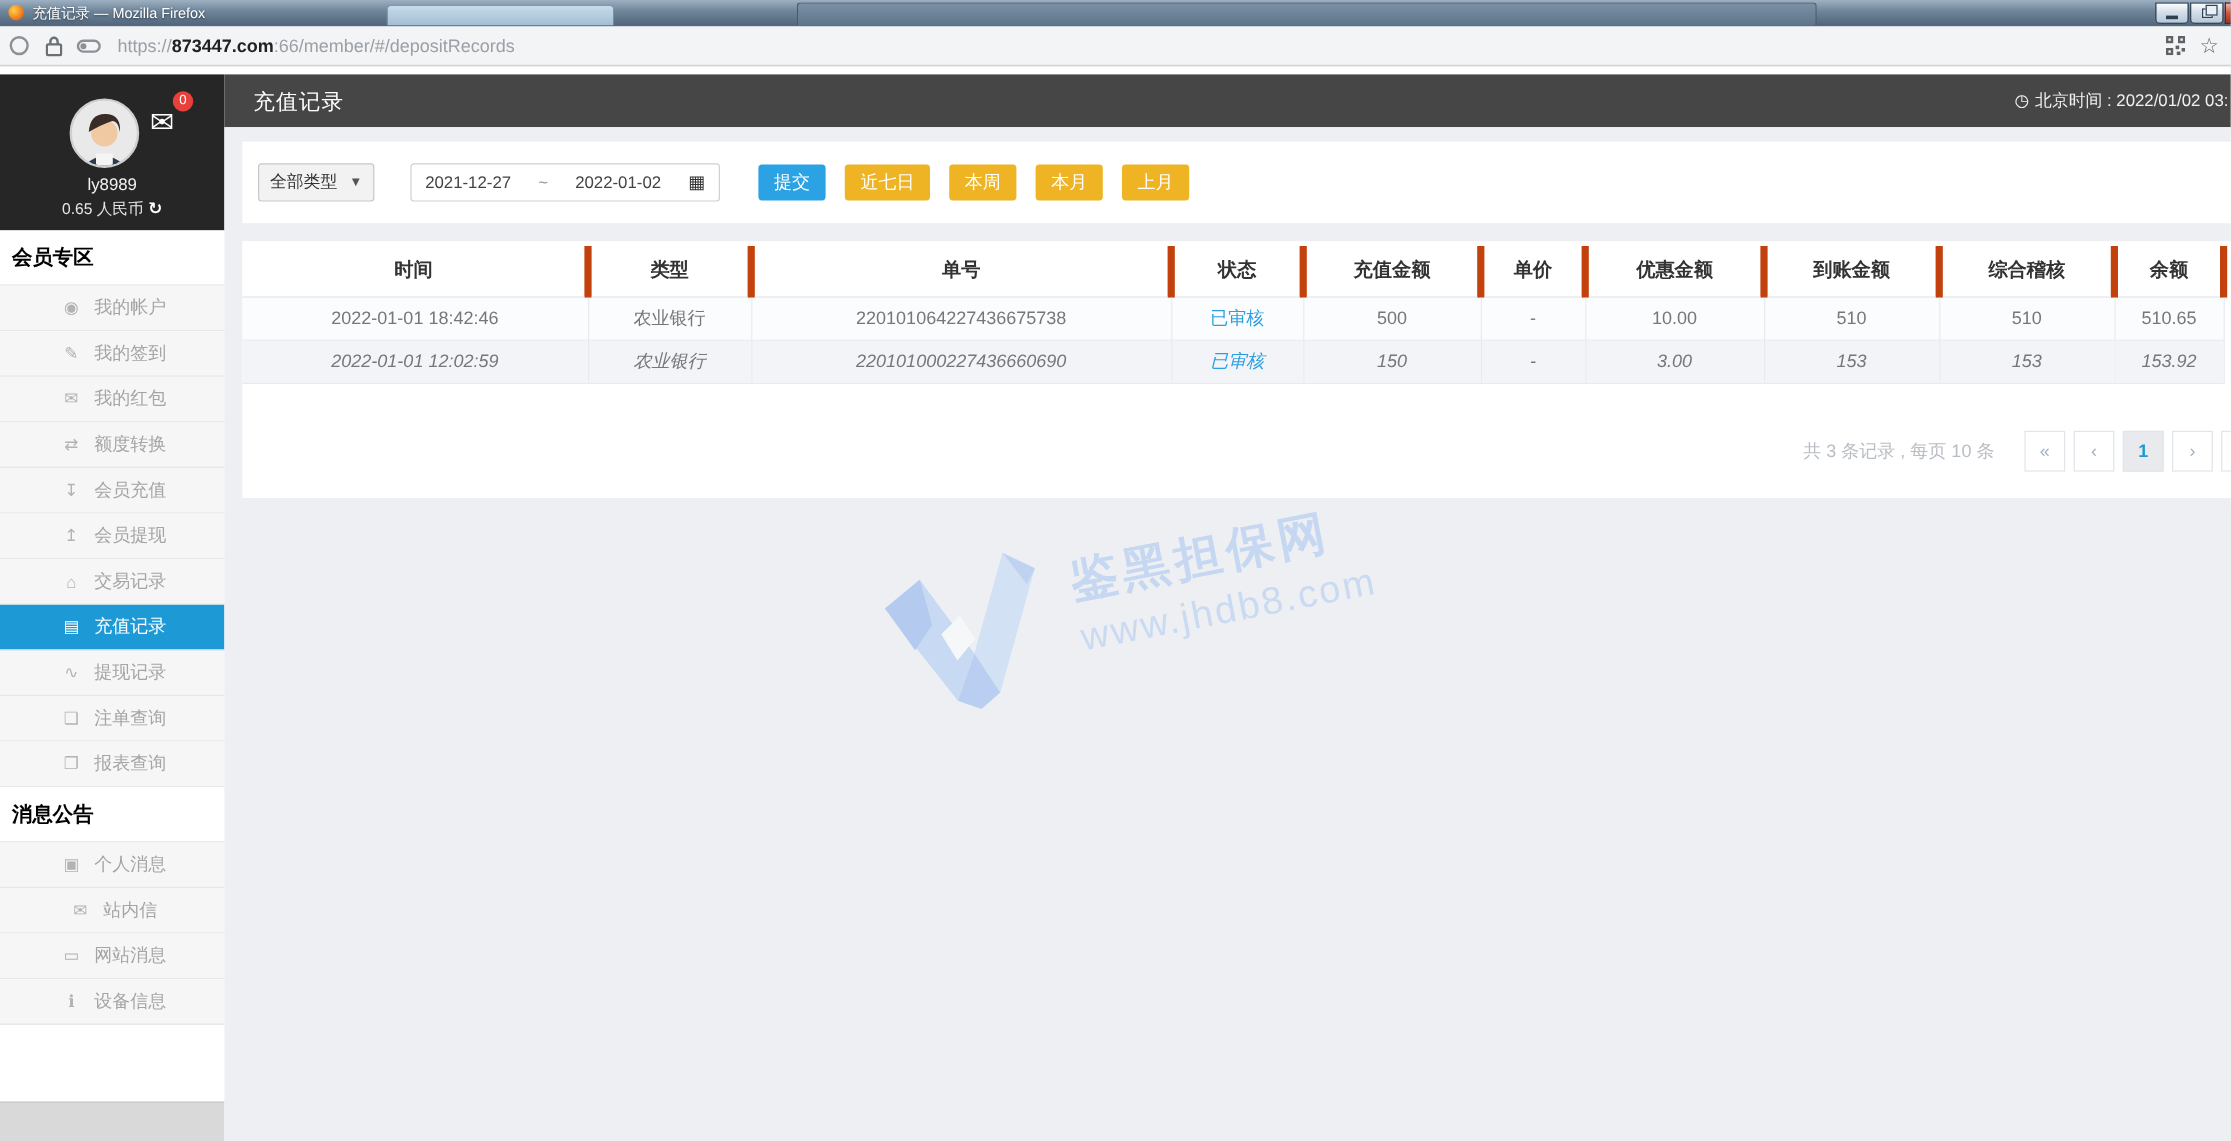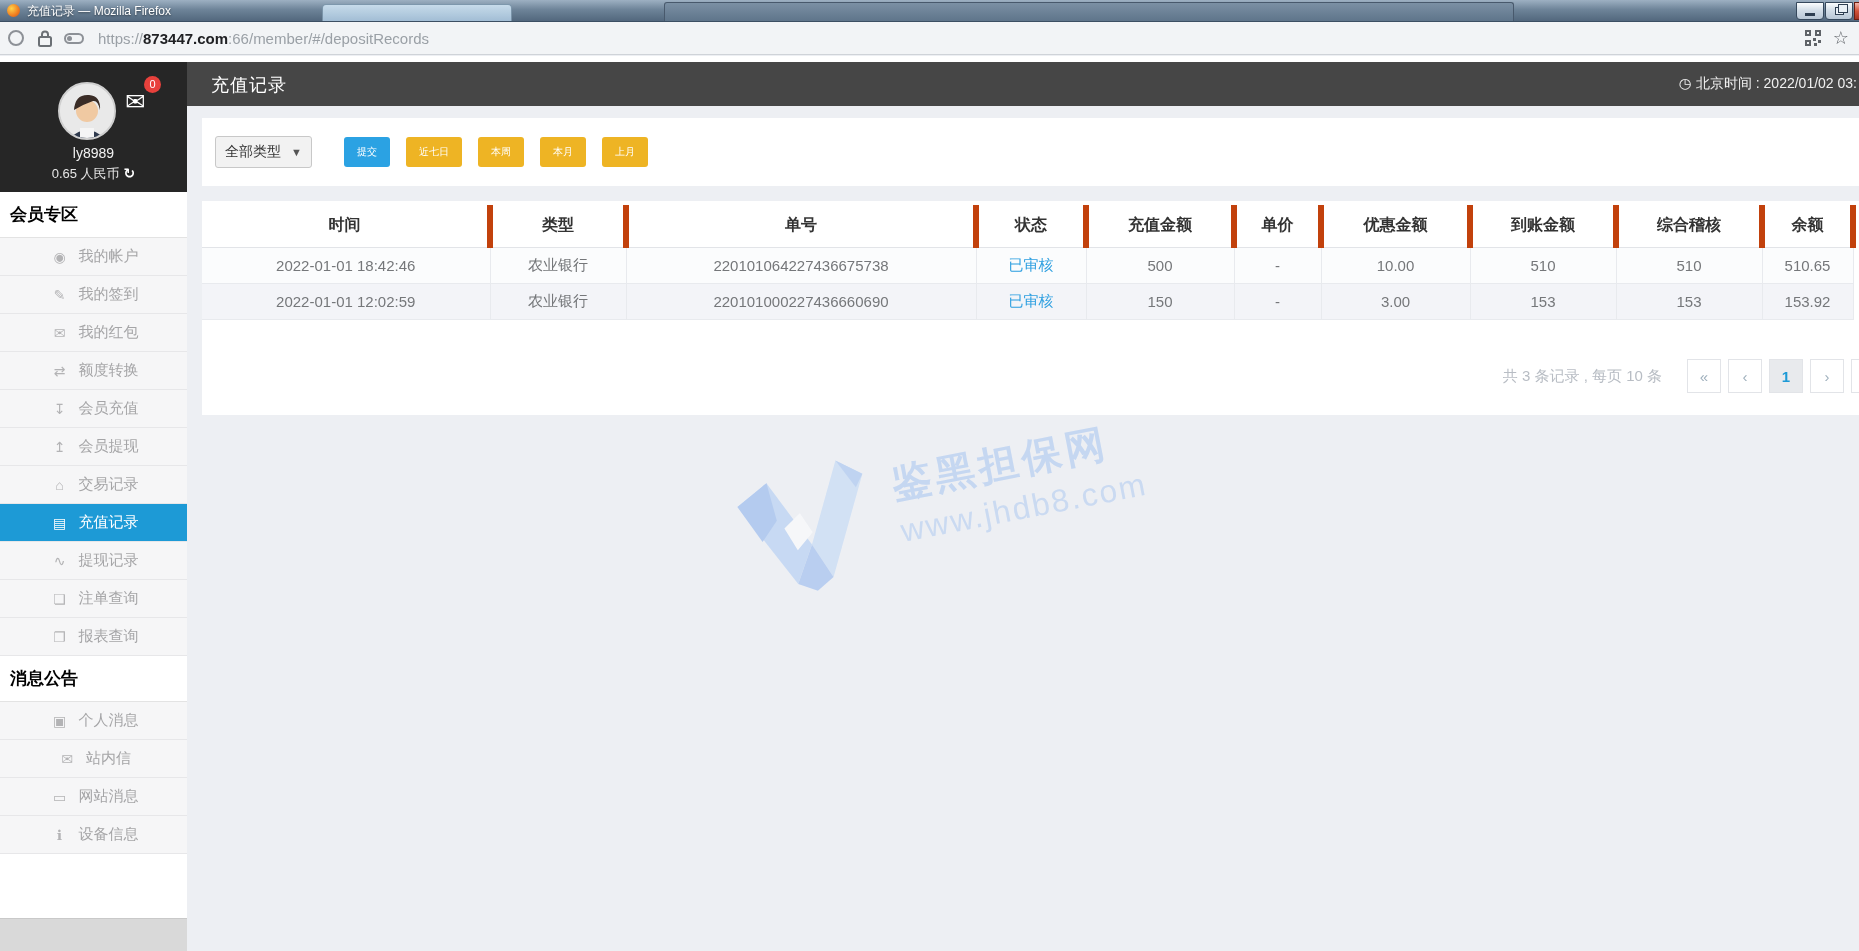--- a/index.html
+++ b/index.html
@@ -81,34 +81,34 @@
 
   .filter-card { position:absolute; left:15px; top:12px; width:1670px; height:68px; background:#fff; }
   .filter-row { display:flex; align-items:center; height:68px; padding-left:13px; gap:14px; }
   .type-select { width:97px; height:32px; background:#f2f2f2; border:1px solid #c8c8c8; border-radius:3px;
     font-size:14px; color:#333; display:flex; align-items:center; justify-content:space-between; padding:0 9px; }
   .caret { font-size:11px; color:#555; }
   .date-box { width:258px; height:32px; background:#fff; border:1px solid #d0d0d0; border-radius:3px;
     display:flex; align-items:center; justify-content:space-around; font-size:14px; color:#444; margin-left:16px; }
   .date-sep { color:#999; }
   .cal-icon { color:#333; font-size:15px; }
-  .btn { height:30px; border:none; border-radius:3px; color:#fff; font-size:10px; padding:0 13px;
+  .btn { height:30px; border:none; border-radius:3px; color:#fff; font-size:15px; padding:0 13px;
     font-family:inherit; cursor:pointer; }
   .btn-submit { background:#2ba2e3; margin-left:18px; }
   .btn-quick { background:#eeb424; }
   .btn + .btn { margin-left:2px; }
 
   .table-card { position:absolute; left:15px; top:95px; width:1670px; height:214px; background:#fff; }
   table.rec { border-collapse:collapse; table-layout:fixed; width:1651px; margin-top:4px; }
   table.rec th { height:42px; font-size:16px; color:#333; font-weight:bold;
     border-right:6px solid #c2410c; border-bottom:1px solid #e2e4e8; background:#fff; }
   table.rec td { height:36px; font-size:15px; color:#75777a; text-align:center;
     border-right:1px solid #e8eaee; border-bottom:1px solid #e8eaee; white-space:nowrap; overflow:hidden; }
   table.rec tr.odd td { background:#fbfcfd; }
-  table.rec tr.even td { background:#f3f4f8; }
+  table.rec tr.even td { background:#f3f4f8;font-style:italic; }
   .status-link { color:#2d9fe0; cursor:pointer; }
 
   .pagi-row { position:absolute; right:17px; top:158px; display:flex; align-items:center; }
   .pagi-summary { font-size:15px; color:#b8bdc4; margin-right:18px; }
   .pagi-btn { width:34px; height:34px; border:1px solid #e2e4e8; background:#fff; color:#9fb0bd;
     font-size:15px; display:flex; align-items:center; justify-content:center; margin-left:7px; cursor:pointer; }
   .pagi-btn.active { background:#e8eaed; color:#1d9ad6; font-weight:bold; }
   .pagi-btn.cut { margin-right:-30px; }
 
   
@@ -259,20 +259,26 @@
   </div>
 
   <div class="content">
 
     <div class="filter-card">
       <div class="filter-row">
         <span class="type-select">
             <span>全部类型</span>
             <span class="caret">▼</span>
           </span>
+        <span class="date-box">
+          <span>2021-12-27</span>
+          <span class="date-sep">~</span>
+          <span>2022-01-02</span>
+          <span class="cal-icon">▦</span>
+        </span>
         <button class="btn btn-submit">提交</button>
         <button class="btn btn-quick">近七日</button>
         <button class="btn btn-quick">本周</button>
         <button class="btn btn-quick">本月</button>
         <button class="btn btn-quick">上月</button>
       </div>
     </div>
 
     <div class="table-card">
       <table class="rec">

